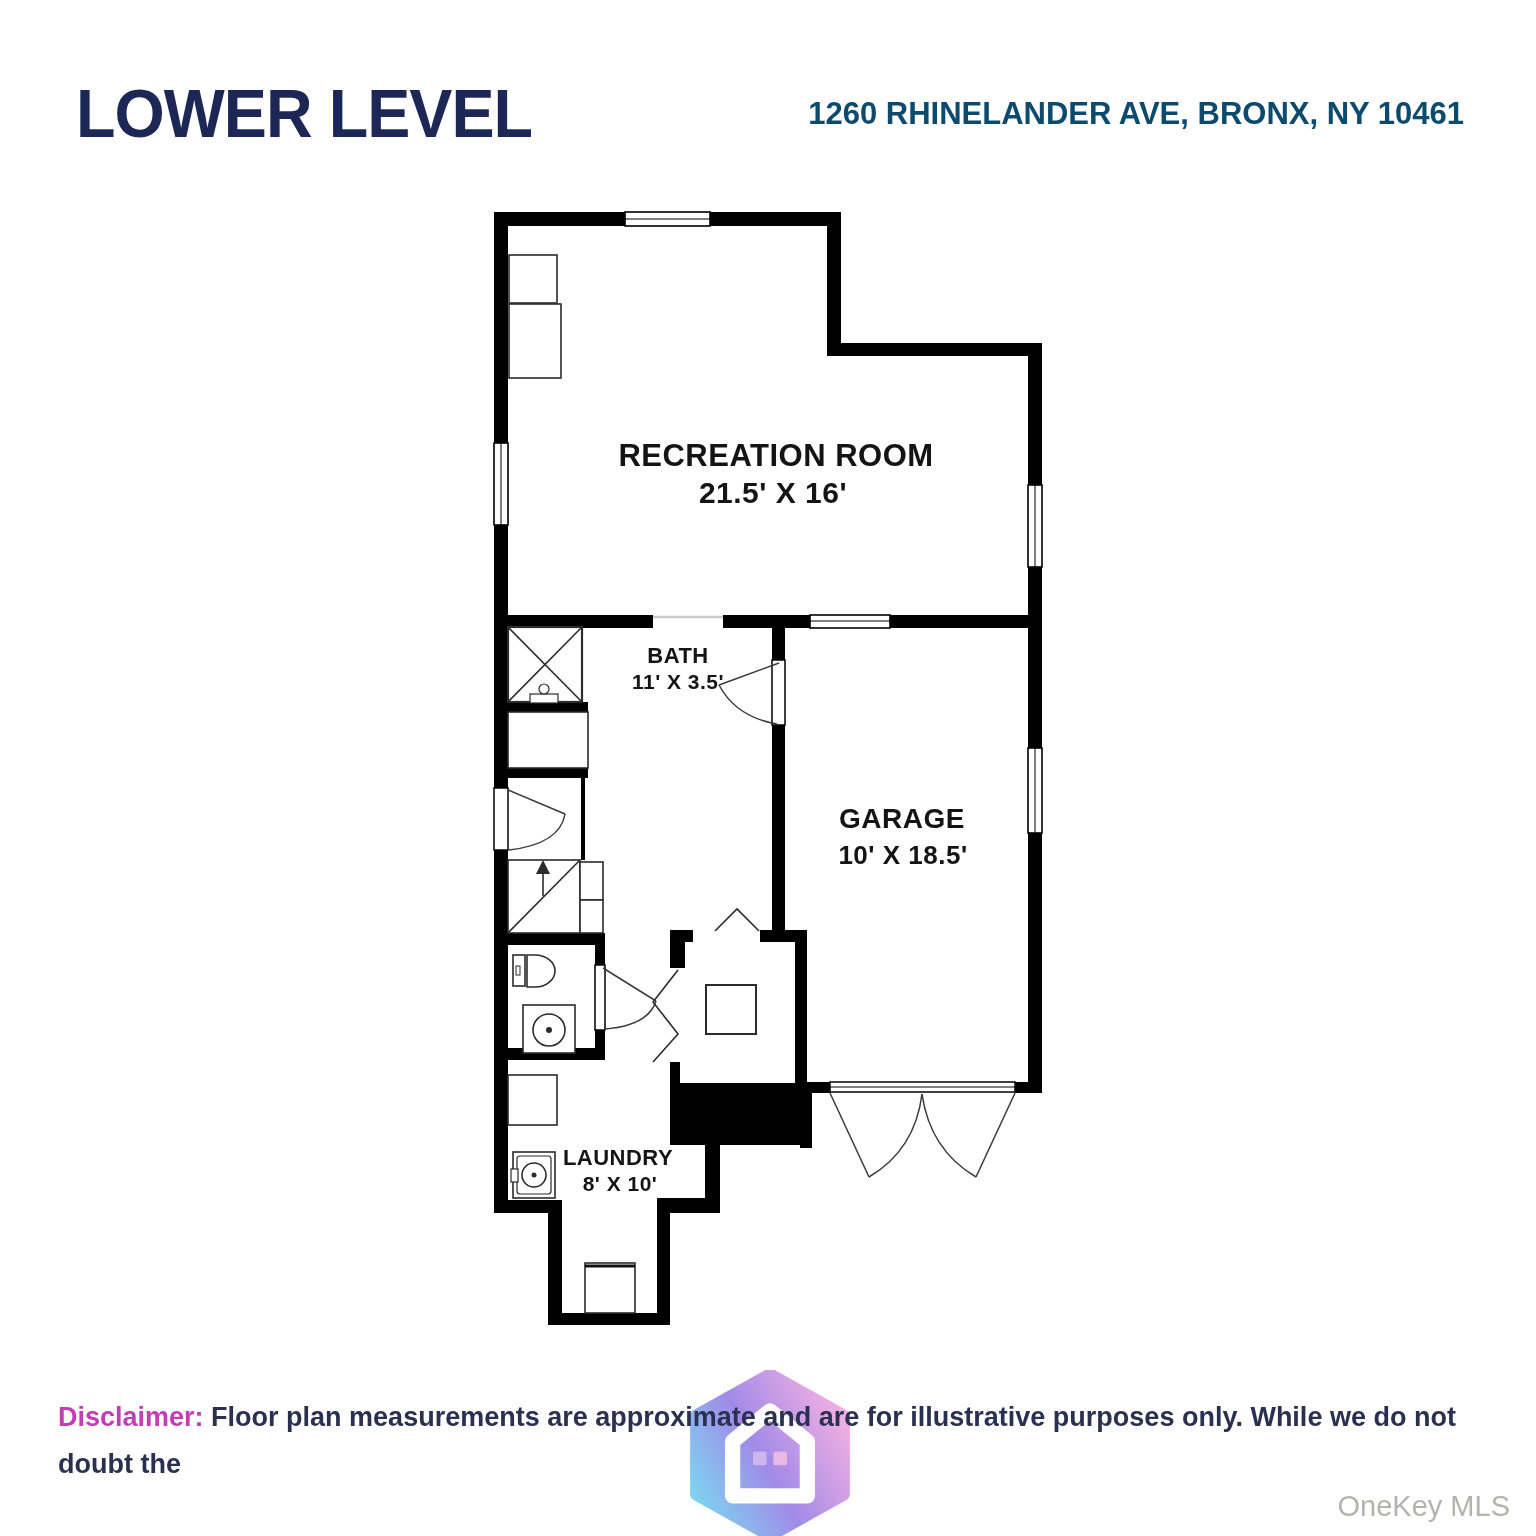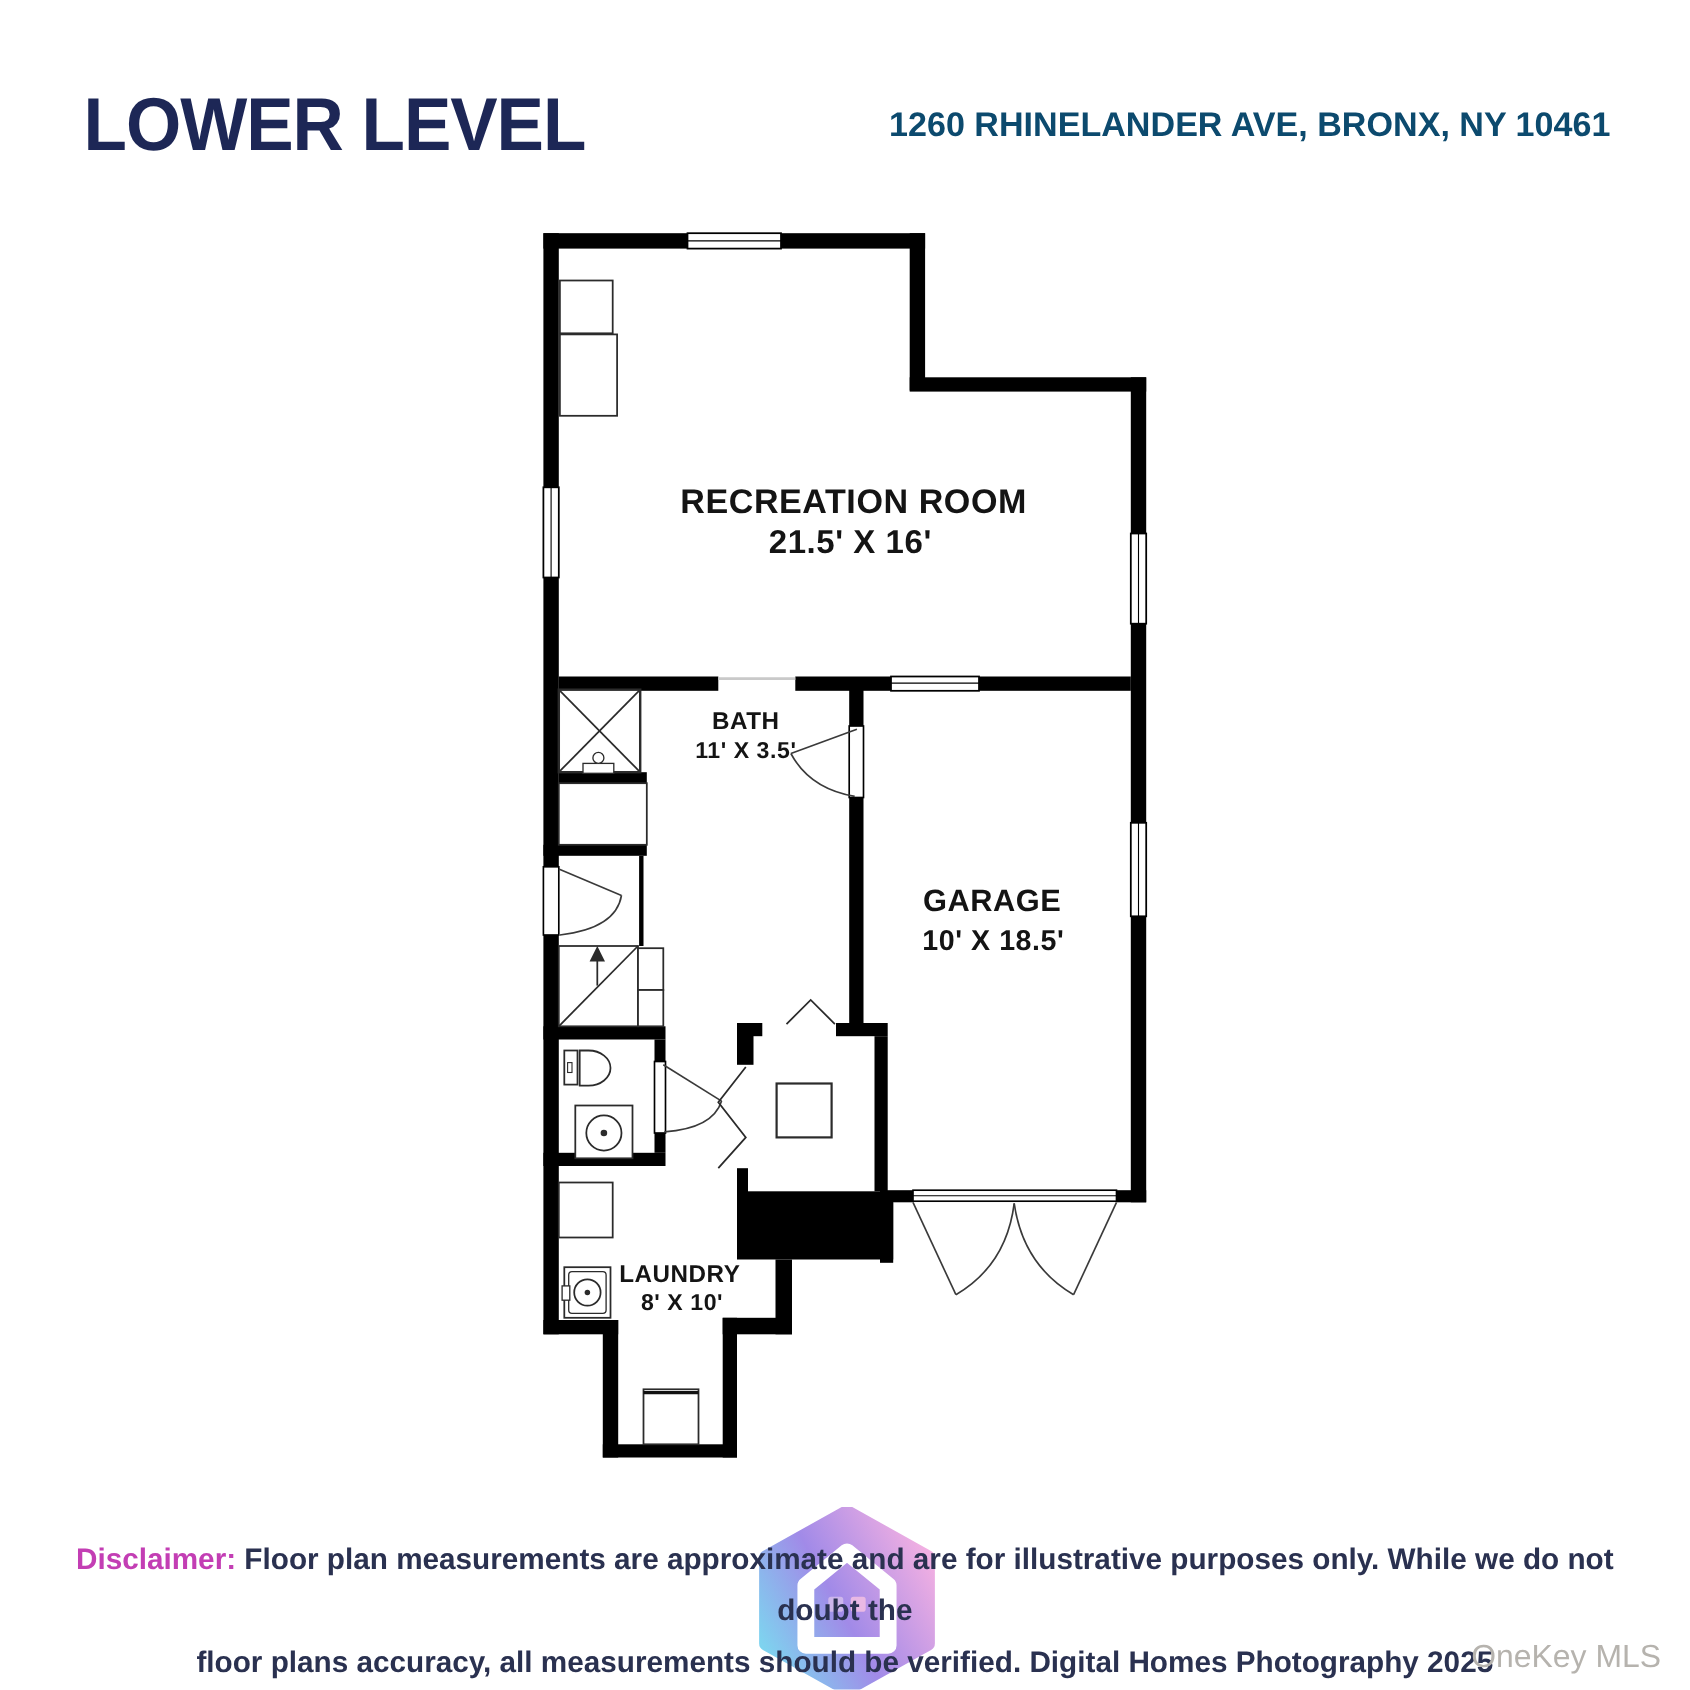--- a/index.html
+++ b/index.html
@@ -25,21 +25,21 @@
   .ln{stroke:#2b2b2b;stroke-width:1.6px;fill:none;}
   .swing{stroke:#3a3a3a;stroke-width:1.5px;fill:#fff;}
   .swing.open{fill:none;}
   .leaf{fill:#fff;stroke:#000;stroke-width:1.5px;}
   .lbl{font-family:"Liberation Sans",sans-serif;font-weight:700;fill:#141414;
        text-anchor:middle;letter-spacing:.5px;}
   .casing{stroke:#c9c9c9;stroke-width:2.5px;}
   .logo-wrap{position:absolute;left:684px;top:1370px;width:172px;height:170px;z-index:1;}
   .disclaimer{
     position:absolute;left:50%;transform:translateX(-50%);top:1394px;width:1420px;
-    text-align:center;font-size:27px;line-height:47px;font-weight:600;
+    font-size:27px;line-height:47px;font-weight:600;
     color:#2a3150;z-index:2;
   }
   .disclaimer .pink{color:#c33eb4;font-weight:700;}
   .mls-watermark{
     position:absolute;right:26px;top:1490px;font-size:29px;color:#b6b3ae;
     z-index:2;white-space:nowrap;margin-left:12px;
   }
 </style>
 </head>
 <body>
@@ -233,16 +233,15 @@
     </defs>
     <polygon points="50,3 93,27 93,73 50,97 7,73 7,27" fill="url(#hexgrad)" stroke="url(#hexgrad)" stroke-width="8" stroke-linejoin="round"></polygon>
     <path d="M28,42 L50,24 L72,42 L72,74 L28,74 Z" fill="none" stroke="#ffffff" stroke-width="9" stroke-linejoin="round" stroke-linecap="round"></path>
     <rect x="40" y="48" width="8" height="8" rx="1.5" fill="#cdb6ec"></rect>
     <rect x="52" y="48" width="8" height="8" rx="1.5" fill="#e9b9e4"></rect>
   </svg>
 </div>
 
 <div class="disclaimer">
   <div><span class="pink">Disclaimer:</span> <span>Floor plan measurements are approximate and are for illustrative purposes only. While we do not doubt the</span></div>
-  <div><span>floor plans accuracy, all measurements should be verified. Digital Homes Photography 2025</span></div>
 </div>
 
 <div class="mls-watermark">OneKey MLS</div>
 
 </body></html>

